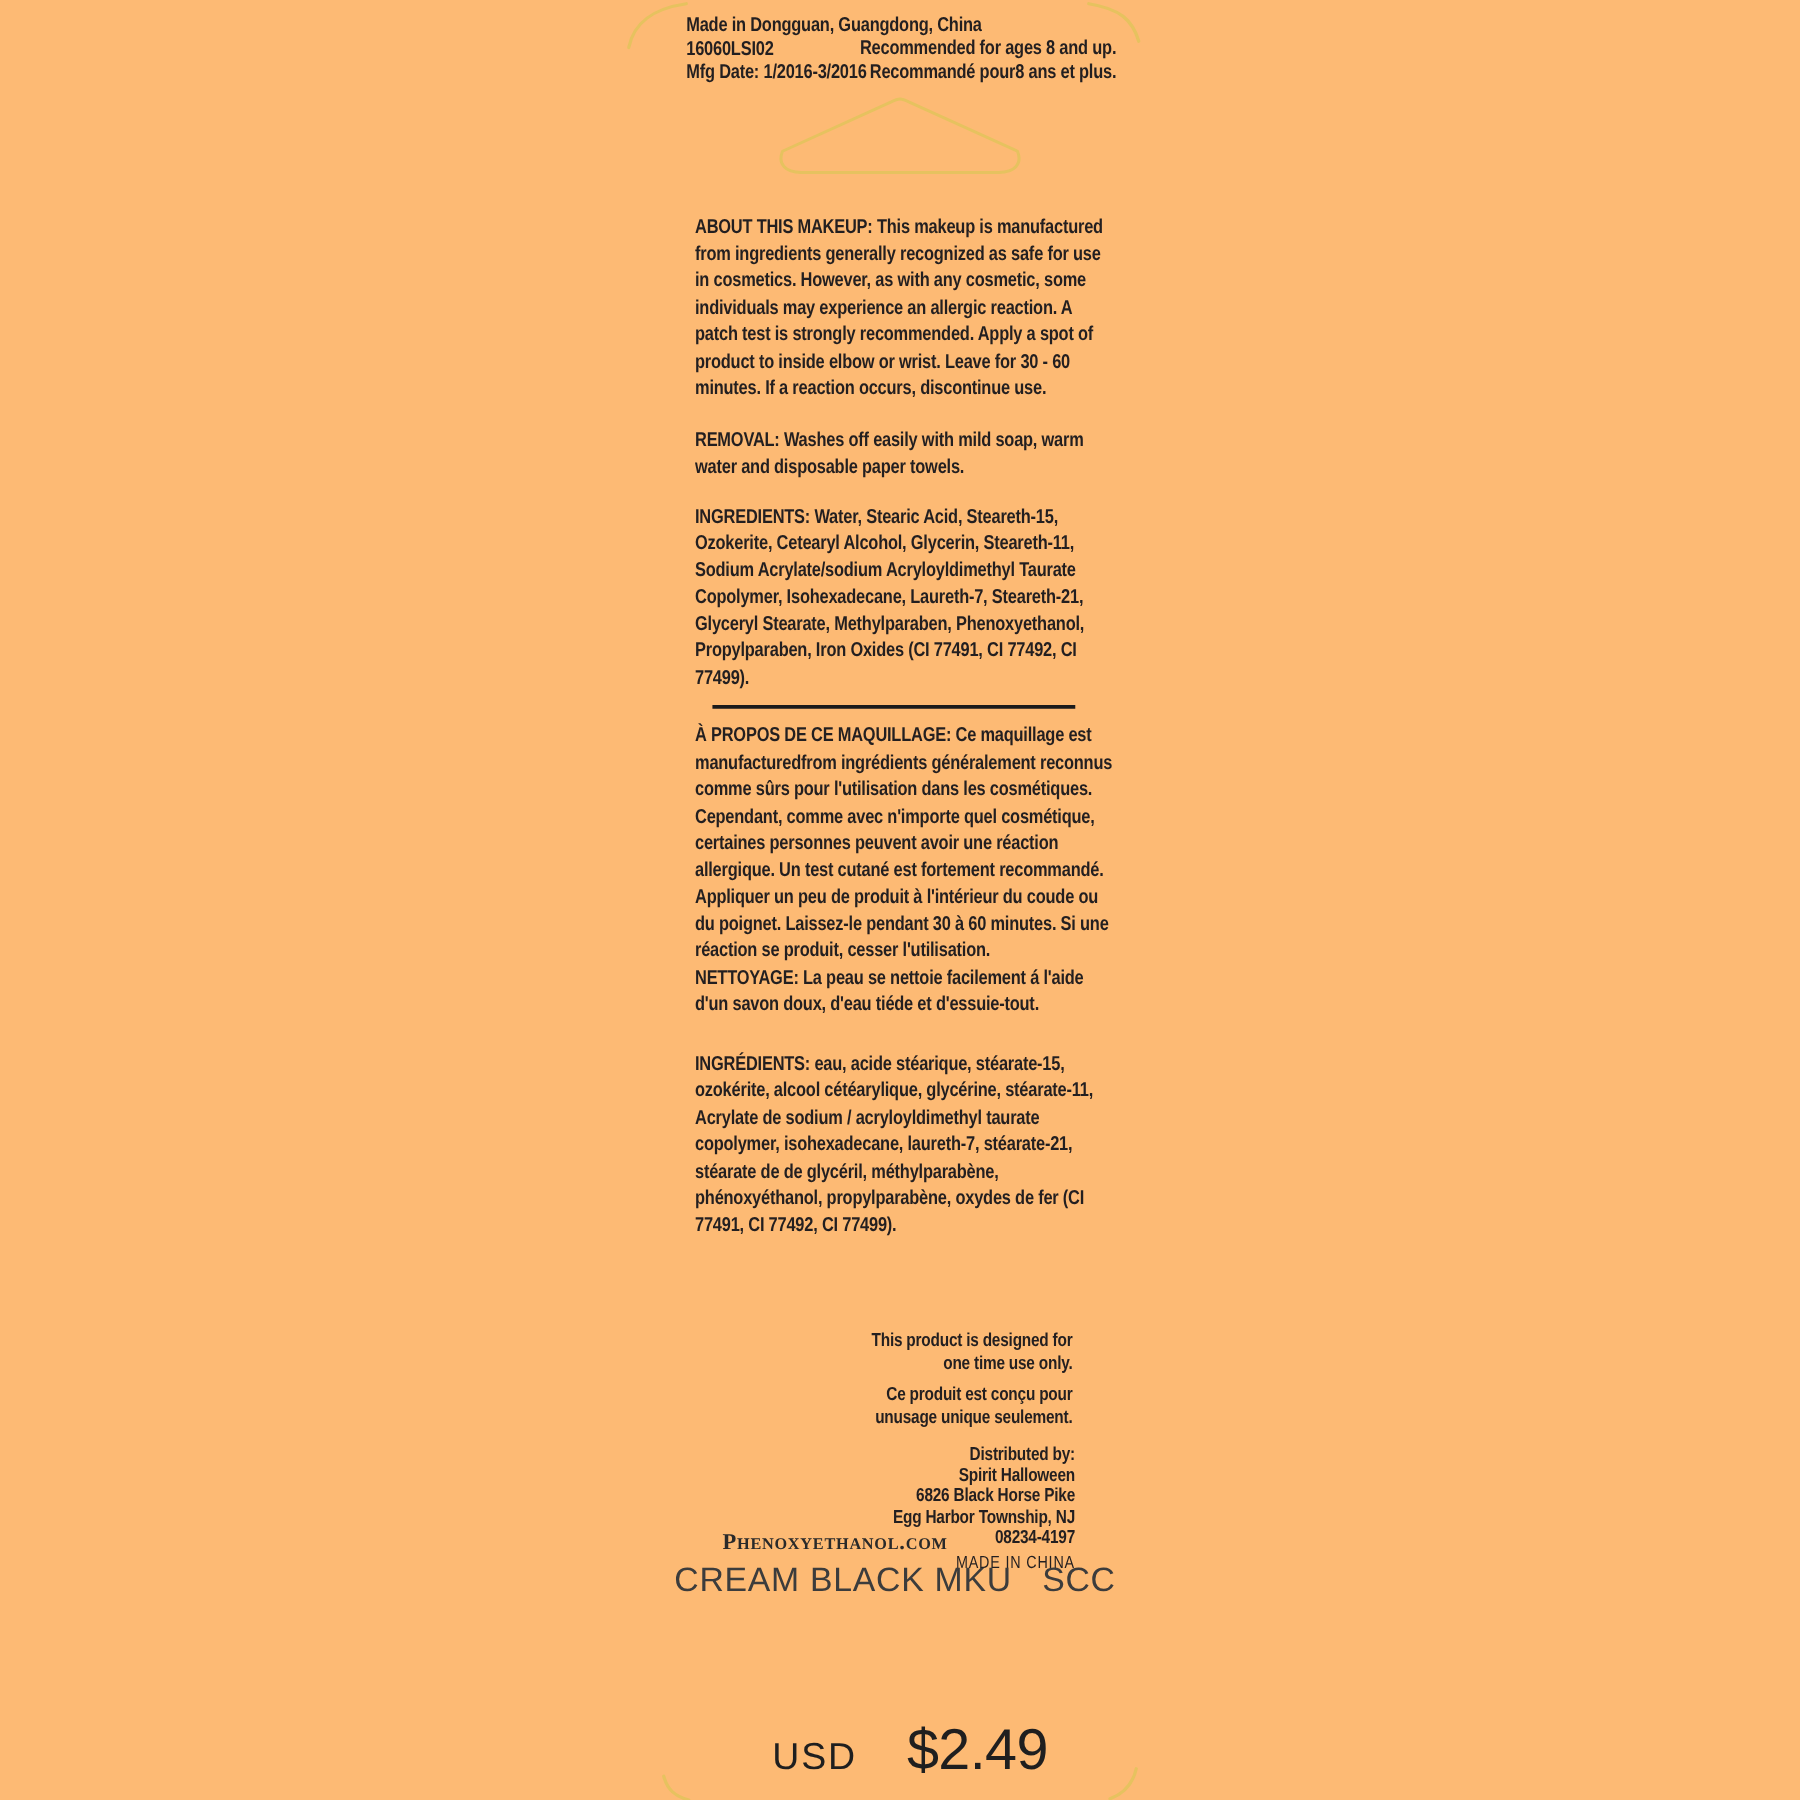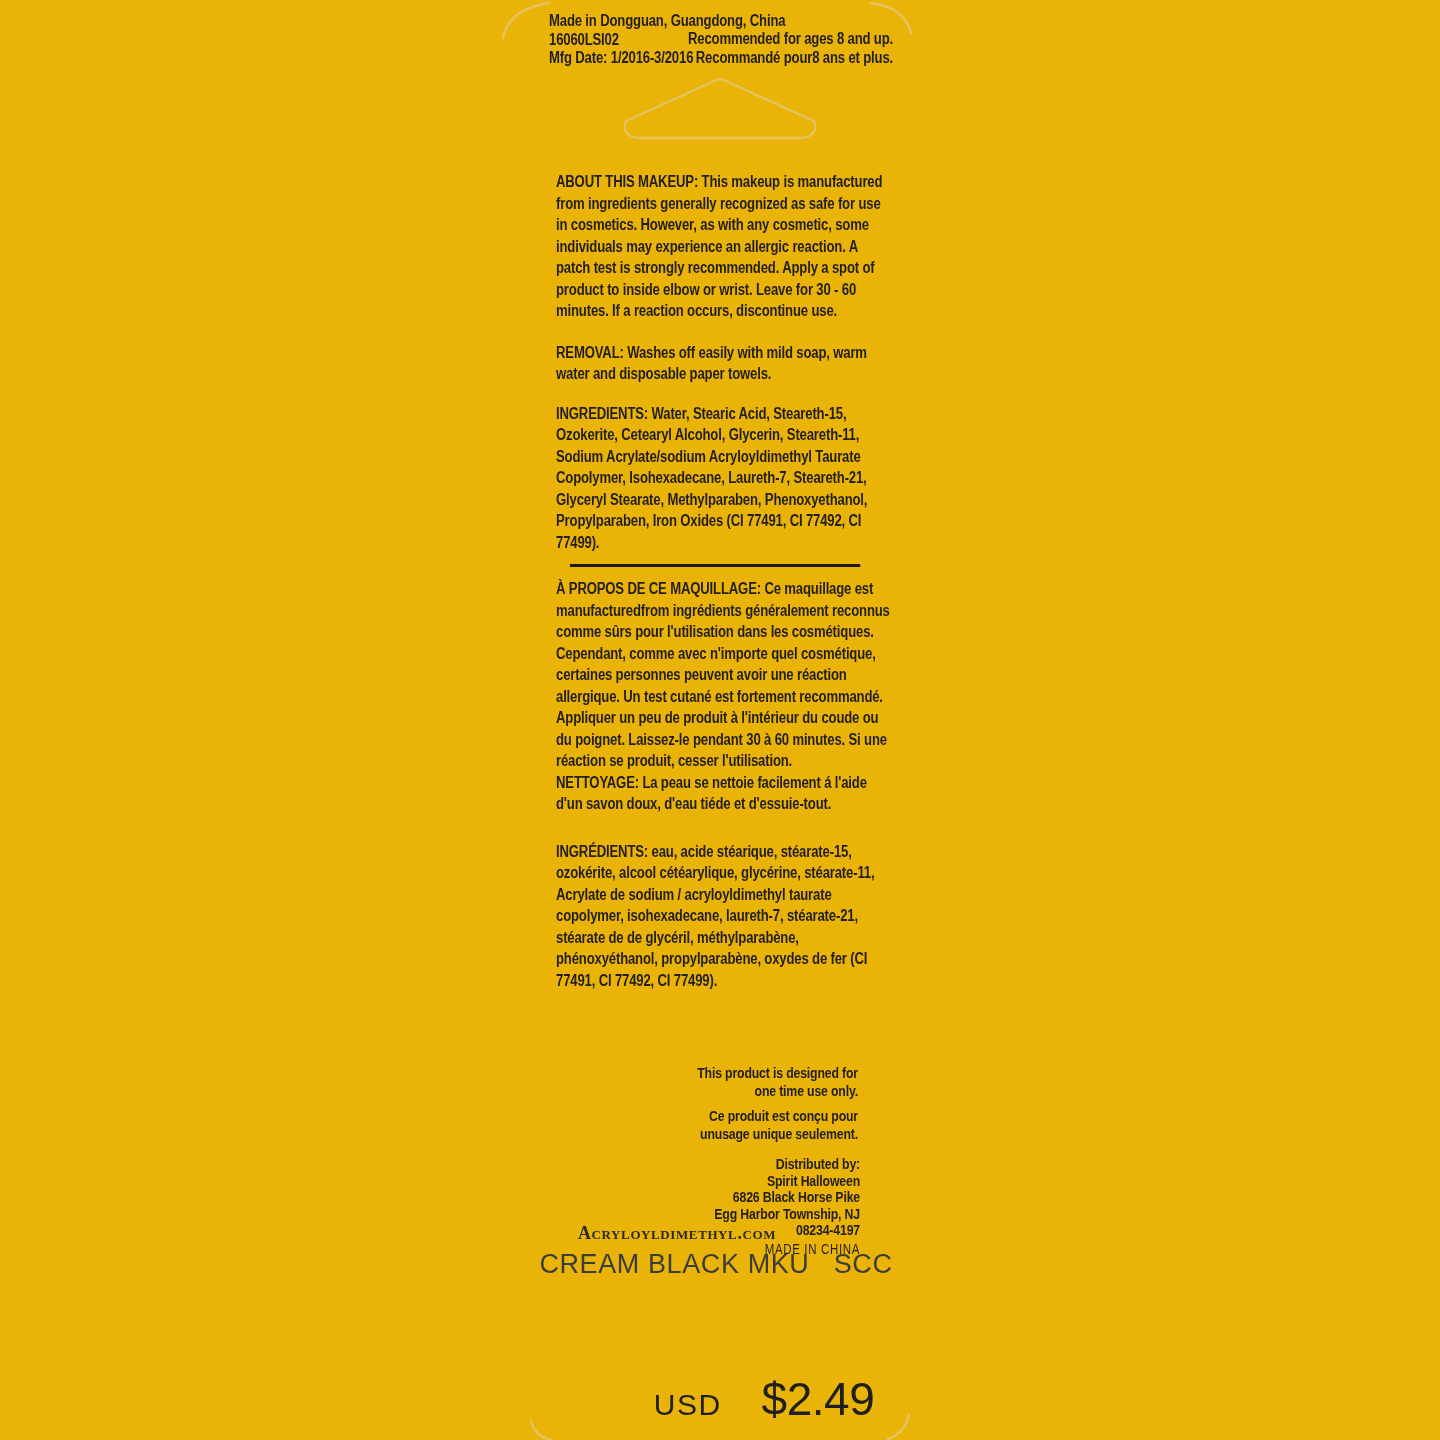--- a/index.html
+++ b/index.html
@@ -1,18 +1,18 @@
 <!DOCTYPE html>
 <html><head>
 <meta charset="utf-8">
 <style>
   html,body { margin:0; padding:0; background:#ffffff; }
   .card {
     position:relative; width:1440px; height:1440px;
-    background:#eab308; overflow:hidden;
+    background:#fdba74; overflow:hidden;
     font-family:"Liberation Sans", sans-serif;
     color:#231f20;
   }
   svg.dieline { position:absolute; left:0; top:0; pointer-events:none; }
 
   
   .cond { font-weight:bold; letter-spacing:-0.2px; }
   .scaleL { transform:scaleX(0.82); transform-origin:0 0; }
   .scaleR { transform:scaleX(0.82); transform-origin:100% 0; }
 
@@ -58,21 +58,21 @@
     font-family:"Liberation Serif", serif; font-weight:bold;
     font-variant:small-caps; font-size:18px; letter-spacing:0.6px;
     color:#2a2a2a;
   }
   .product-code {
     position:absolute; left:0; top:1249px; width:1432px;
     text-align:center; font-size:27px; letter-spacing:0.6px;
     color:#3c3c3c; white-space:pre;
   }
   .price-row {
-    position:absolute; left:564px; top:1372px; width:400px;
+    position:absolute; left:528px; top:1372px; width:400px;
     display:flex; justify-content:center; align-items:baseline; gap:40px;
     color:#1f1f1f;
   }
   .price-currency { font-size:30px; letter-spacing:1.5px; }
   .price-amount   { font-size:46px; letter-spacing:-0.5px; }
 </style>
 </head>
 <body>
 
 <div class="card">
@@ -115,21 +115,21 @@
 
   <div class="distributor cond scaleR">
     <div>Distributed by:</div>
     <div>Spirit Halloween</div>
     <div>6826 Black Horse Pike</div>
     <div>Egg Harbor Township, NJ</div>
     <div>08234-4197</div>
     <div class="origin-line">MADE IN CHINA</div>
   </div>
 
-  <div class="website">Acryloyldimethyl.com</div>
+  <div class="website">Phenoxyethanol.com</div>
 
   <div class="product-code">CREAM BLACK MKU   SCC</div>
 
   <div class="price-row">
     <span class="price-currency">USD</span>
     <span class="price-amount">$2.49</span>
   </div>
 
 </div>
 

